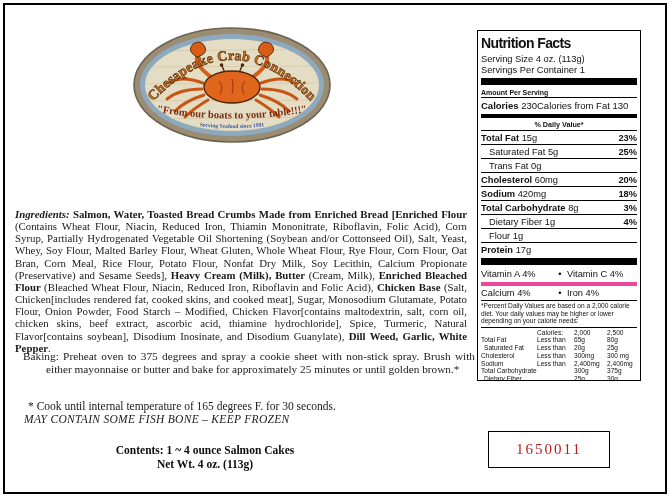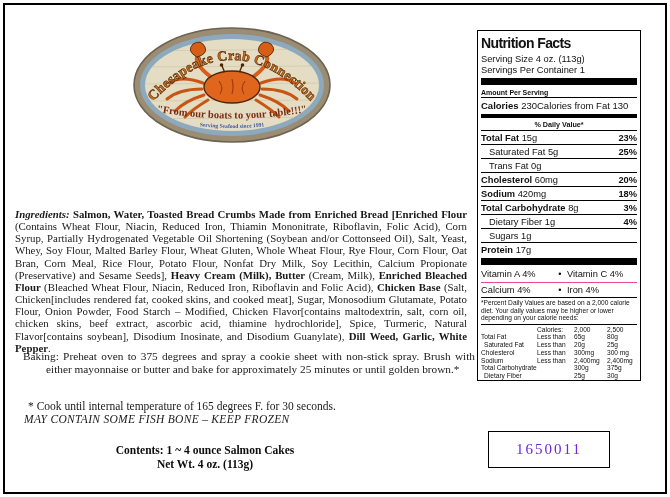--- a/index.html
+++ b/index.html
@@ -17,38 +17,38 @@
     font-size:10.8px; line-height:12.15px; text-align:justify; color:#191919; }
   .baking { position:absolute; left:23px; top:350px; width:452px;
     font-size:11.3px; line-height:13.2px; text-align:justify; color:#191919;
     padding-left:23px; text-indent:-23px; }
   .cook-note { position:absolute; left:28px; top:400px; font-size:11.5px; color:#191919; }
   .warning { position:absolute; left:24px; top:413px; font-size:11.5px; font-style:italic; color:#191919; letter-spacing:0.3px; }
   .contents { position:absolute; left:60px; top:444px; width:290px; text-align:center;
     font-size:11.5px; font-weight:bold; color:#0d0d0d; line-height:13.5px; }
   .lot-box { position:absolute; left:488px; top:431px; width:122px; height:37px;
     border:1.5px solid #000; display:flex; align-items:center; justify-content:center;
-    font-size:15px; color:#6d28d9; letter-spacing:2px; }
+    font-size:15px; color:#b91c1c; letter-spacing:2px; }
 
   
   .nf { position:absolute; left:477px; top:30px; width:164px; height:351px;
     border:1px solid #000; padding:2px 3px; background:#fff;
     font-family:"Liberation Sans", sans-serif; color:#111; overflow:hidden; }
   .nf-title { font-size:14px; font-weight:800; letter-spacing:-0.6px; line-height:21px; }
   .nf-serving { font-size:9.3px; line-height:11px; }
   .bar7 { height:7px; background:#000; margin:2px 0; }
   .bar4 { height:4px; background:#000; margin:1px 0 0 0; }
   .nf-aps { font-size:7px; font-weight:bold; padding:2px 0 1px 0; border-bottom:1px solid #000; }
   .nf-cal { display:flex; justify-content:flex-start; font-size:9.5px; padding:2px 0; }
   .nf-dvh { font-size:7.2px; font-weight:bold; text-align:center; padding:2px 0 1px 0; }
   .nf-row { display:flex; justify-content:space-between; font-size:9.3px;
     border-top:1px solid #000; padding:1.5px 0; line-height:10px; }
   .nf-row .ind { padding-left:8px; }
   .nf-dv { font-weight:bold; }
-  .nf-vit { display:flex; font-size:9.3px; border-top:1px solid #ec4899; padding:2px 0; line-height:10.5px; }
+  .nf-vit { display:flex; font-size:9.3px; border-top:4px solid #ec4899; padding:2px 0; line-height:10.5px; }
   .nf-vit .v-left { width:72px; }
   .nf-vit .v-dot { width:14px; text-align:center; }
   .nf-foot { font-size:6.6px; line-height:7.6px; border-top:1px solid #000; padding-top:1px; }
   .nf-table { display:grid; grid-template-columns:56px 37px 33px 28px;
     font-size:6.6px; line-height:7.7px; margin-top:2px; border-top:1px solid #000; padding-top:1px; }
   .nf-table .tind { padding-left:3px; }
   .nf-cpg { font-size:6.6px; line-height:7.7px; border-top:1px solid #000; margin-top:1px; padding-top:1px; }
   b.nb { font-weight:bold; }
 </style>
 </head>
@@ -166,21 +166,21 @@
     </div>
     <div class="nf-row">
       <span><b class="nb">Total Carbohydrate</b> <span>8g</span></span>
       <span class="nf-dv">3%</span>
     </div>
     <div class="nf-row">
       <span class="ind"><span>Dietary Fiber</span> <span>1g</span></span>
       <span class="nf-dv">4%</span>
     </div>
     <div class="nf-row">
-      <span class="ind"><span>Sugars</span> <span>1g</span></span>
+      <span class="ind"><span>Flour</span> <span>1g</span></span>
       <span class="nf-dv"></span>
     </div>
     <div class="nf-row">
       <span><b class="nb">Protein</b> <span>17g</span></span>
       <span class="nf-dv"></span>
     </div>
 
     <div class="bar7"></div>
     <div class="nf-vit" style="border-top:none;">
       <span class="v-left">Vitamin A 4%</span>

